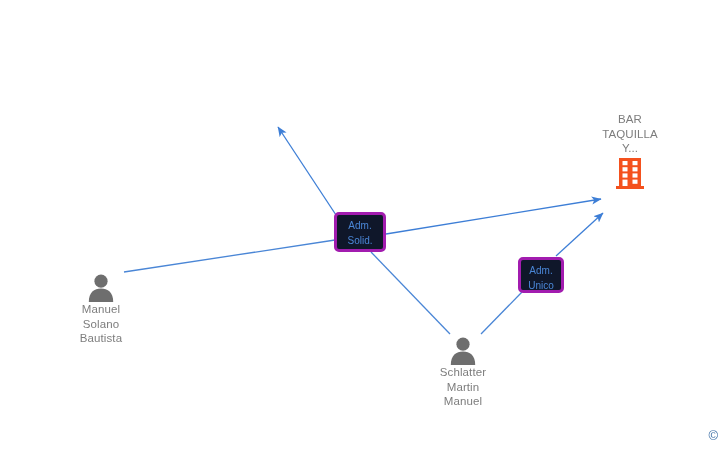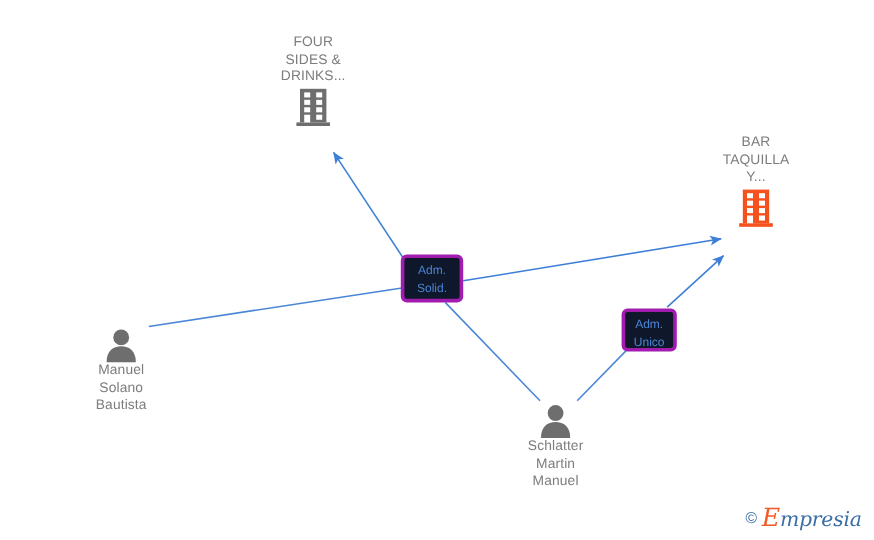--- a/index.html
+++ b/index.html
@@ -115,39 +115,20 @@
 
     <line x1="124" y1="272" x2="335" y2="240" stroke="#4a86d6" stroke-width="1.3"></line>
 
     <line x1="371" y1="252" x2="450" y2="334" stroke="#4a86d6" stroke-width="1.3"></line>
 
     <line x1="481" y1="334" x2="522" y2="292" stroke="#4a86d6" stroke-width="1.3"></line>
 
     <line x1="556" y1="256" x2="603" y2="213" stroke="#3d7ed6" stroke-width="1.3" marker-end="url(#arrowhead)"></line>
   </svg>
 
-  <div class="node company" style="left:261px; top:28px;">
-    <div class="node-label">FOUR
-SIDES &amp;
-DRINKS...</div>
-    <span class="icon-wrap">
-      <svg width="30" height="34" viewBox="0 0 30 34" xmlns="http://www.w3.org/2000/svg" aria-hidden="true">
-        <rect x="4" y="2" width="22" height="28" fill="#6e6e6e"></rect>
-        <rect x="1" y="30" width="28" height="3" fill="#6e6e6e"></rect>
-        <rect x="7.5" y="5" width="5" height="4.2" fill="#ffffff"></rect>
-        <rect x="17.5" y="5" width="5" height="4.2" fill="#ffffff"></rect>
-        <rect x="7.5" y="11.2" width="5" height="4.2" fill="#ffffff"></rect>
-        <rect x="17.5" y="11.2" width="5" height="4.2" fill="#ffffff"></rect>
-        <rect x="7.5" y="17.4" width="5" height="4.2" fill="#ffffff"></rect>
-        <rect x="17.5" y="17.4" width="5" height="4.2" fill="#ffffff"></rect>
-        <rect x="7.5" y="23.6" width="5" height="6.4" fill="#ffffff"></rect>
-        <rect x="17.5" y="23.6" width="5" height="4.2" fill="#ffffff"></rect>
-      </svg>
-    </span>
-  </div>
 
   <div class="node company" style="left:630px; top:112px;">
     <div class="node-label">BAR
 TAQUILLA
 Y...</div>
     <span class="icon-wrap">
       <svg width="30" height="34" viewBox="0 0 30 34" xmlns="http://www.w3.org/2000/svg" aria-hidden="true">
         <rect x="4" y="2" width="22" height="28" fill="#f4511e"></rect>
         <rect x="1" y="30" width="28" height="3" fill="#f4511e"></rect>
         <rect x="7.5" y="5" width="5" height="4.2" fill="#ffffff"></rect>
@@ -188,16 +169,15 @@
 
   <div class="edge-label" style="left:334px; top:212px; width:52px; height:40px;">Adm.
 Solid.
 Unico</div>
 
   <div class="edge-label" style="left:518px; top:257px; width:46px; height:36px;">Adm.
 Unico</div>
 
   <div id="watermark">
     <span class="copy">©</span>
-    <span class="brand"><span class="cap">E</span><span>mpresia</span></span>
   </div>
 
 </div>
 
 </body></html>

